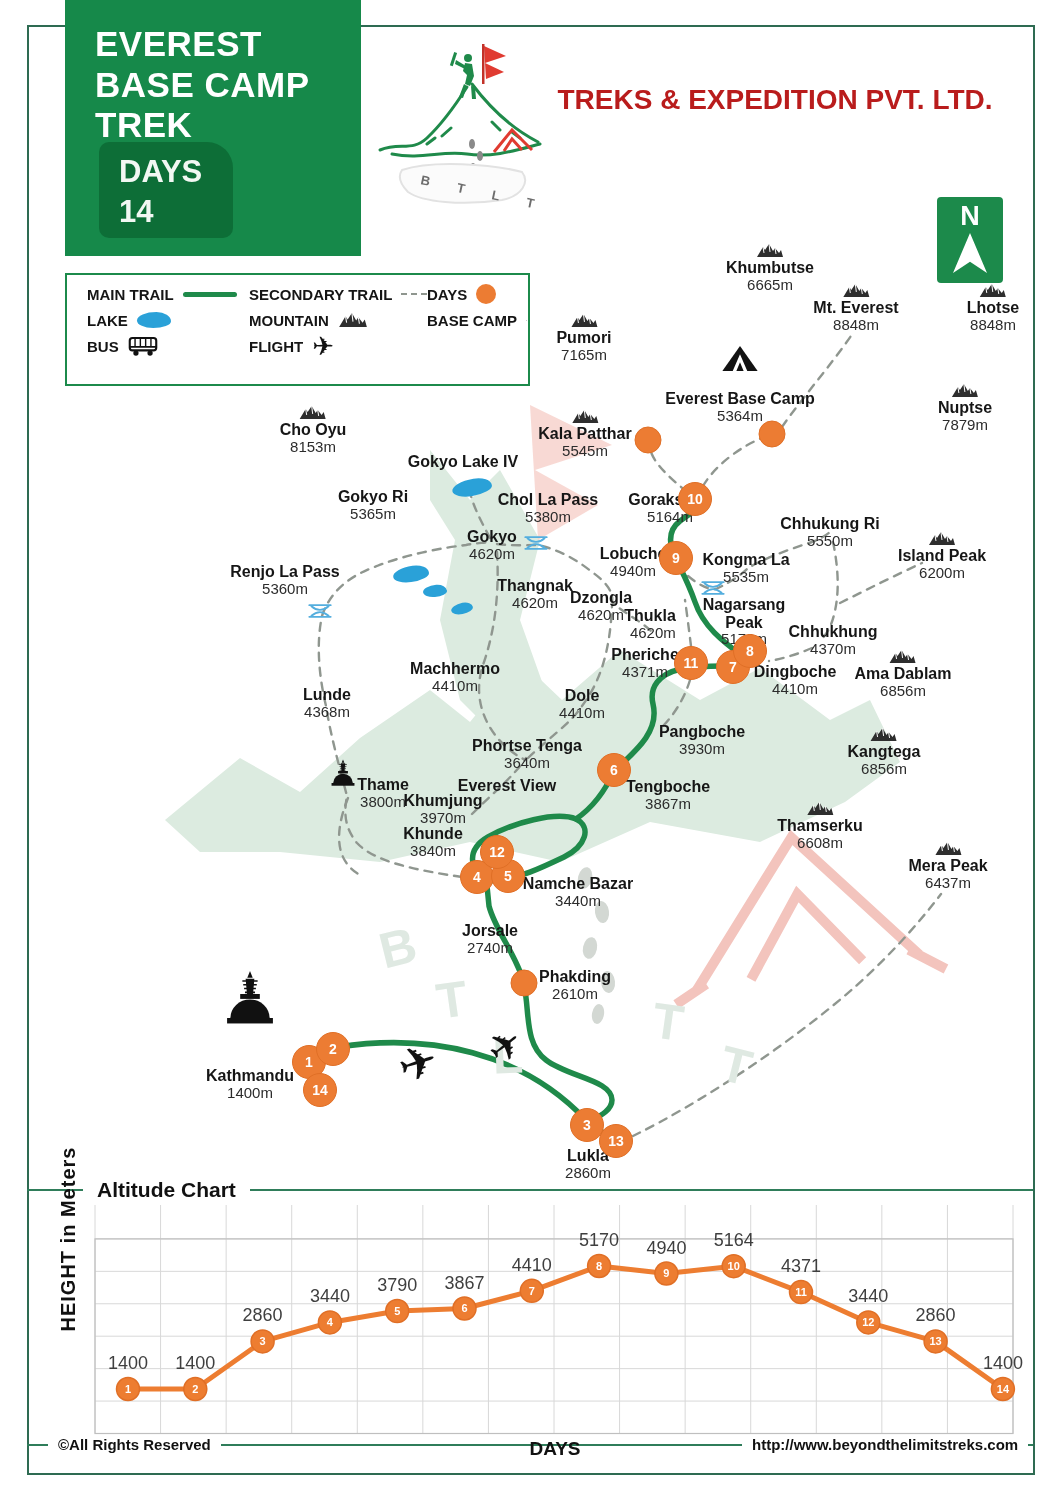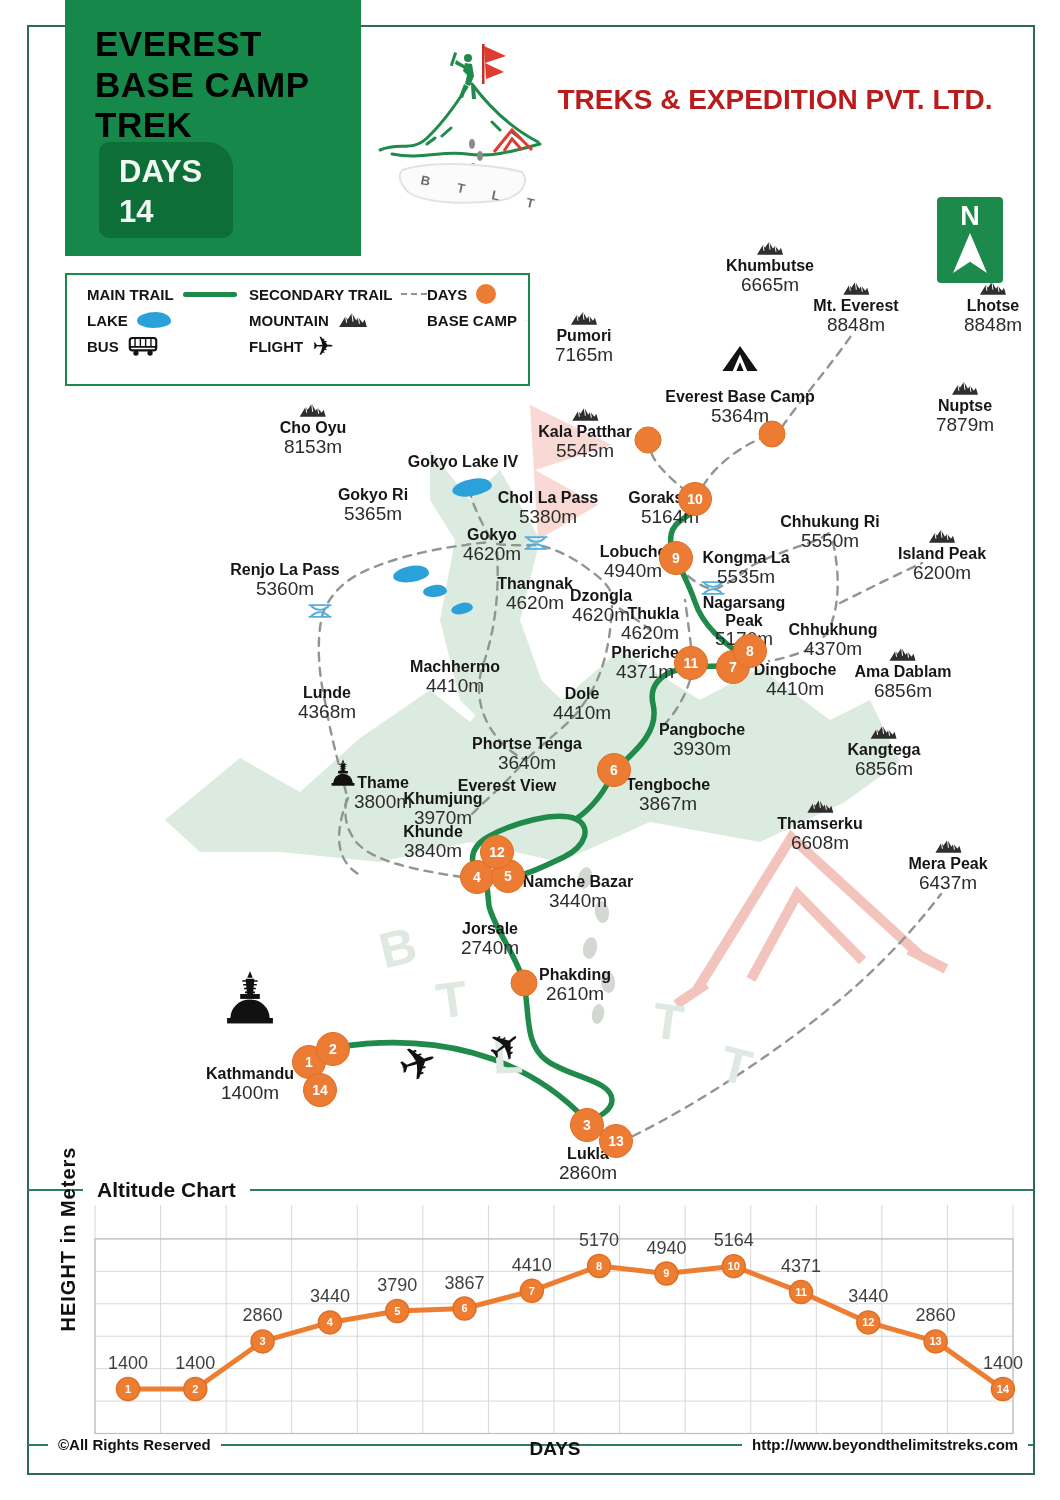--- a/index.html
+++ b/index.html
@@ -4,21 +4,21 @@
 <style>
   html,body{margin:0;padding:0;background:#fff;}
   #page{position:relative;width:1060px;height:1500px;background:#fff;overflow:hidden;
         font-family:"Liberation Sans",sans-serif;}
   .abs{position:absolute;}
   
   #page-border{position:absolute;left:27px;top:25px;width:1004px;height:1446px;
                border:2px solid #2e6b52;z-index:1;}
   
   #hdr-box{position:absolute;left:65px;top:0;width:296px;height:256px;background:#16894a;z-index:6;}
-  #hdr-title{padding:24px 0 0 30px;font-size:35px;font-weight:800;color:#000000;
+  #hdr-title{padding:24px 0 0 30px;font-size:35px;font-weight:800;color:#ffffff;
              line-height:1.16;letter-spacing:.5px;}
   #days-badge{position:absolute;left:34px;top:142px;width:134px;height:96px;background:#0d6e37;
               border-radius:10px 26px 10px 10px;color:#f2f8f3;font-size:31px;font-weight:800;
               padding:10px 0 0 20px;box-sizing:border-box;line-height:1.3;}
   
   #brand{position:absolute;left:545px;top:80px;width:460px;text-align:center;z-index:5;}
   #brand-name{font-size:42px;font-weight:800;color:#17874a;letter-spacing:.5px;}
   #brand-sub{font-size:28px;font-weight:600;color:#b91c1c;margin-top:4px;}
   
   #compass{position:absolute;left:937px;top:197px;width:66px;height:86px;background:#1c8a4b;
@@ -37,21 +37,21 @@
   .line-main{width:54px;height:5px;background:#1f8a4a;border-radius:3px;}
   .line-sec{width:50px;border-top:2.5px dashed #8f968f;}
   .dot-days{width:20px;height:20px;border-radius:50%;background:#ec7c33;}
   .lake-blob{background:#2aa1d8;border-radius:60% 45% 55% 50%/55% 60% 45% 50%;}
   .plane-glyph{font-family:"DejaVu Sans",sans-serif;color:#111;line-height:1;}
   
   #map-layer{position:absolute;inset:0;z-index:4;}
   .peak,.place,.landmark{position:absolute;transform:translate(-50%,-50%);text-align:center;
         line-height:1.1;white-space:nowrap;z-index:4;}
   .pname{font-weight:800;font-size:16px;color:#161616;}
-  .pelev{font-size:19px;font-weight:400;color:#2c2c2c;}
+  .pelev{font-size:15px;font-weight:400;color:#2c2c2c;}
   .peak svg{display:block;margin:0 auto 1px;}
   .place.wrap{white-space:normal;width:104px;}
   .day{position:absolute;transform:translate(-50%,-50%);width:34px;height:34px;border-radius:50%;
        background:#ec7c33;border:1px solid #e06f26;color:#fff;font-weight:800;font-size:14px;
        display:flex;align-items:center;justify-content:center;z-index:5;box-sizing:border-box;}
   .waypoint{position:absolute;transform:translate(-50%,-50%);width:27px;height:27px;
        border-radius:50%;background:#ec7c33;border:1px solid #e06f26;z-index:5;box-sizing:border-box;}
   .lake{position:absolute;z-index:3;}
   .pass{position:absolute;transform:translate(-50%,-50%);z-index:3;}
   .planeM{position:absolute;z-index:4;}

